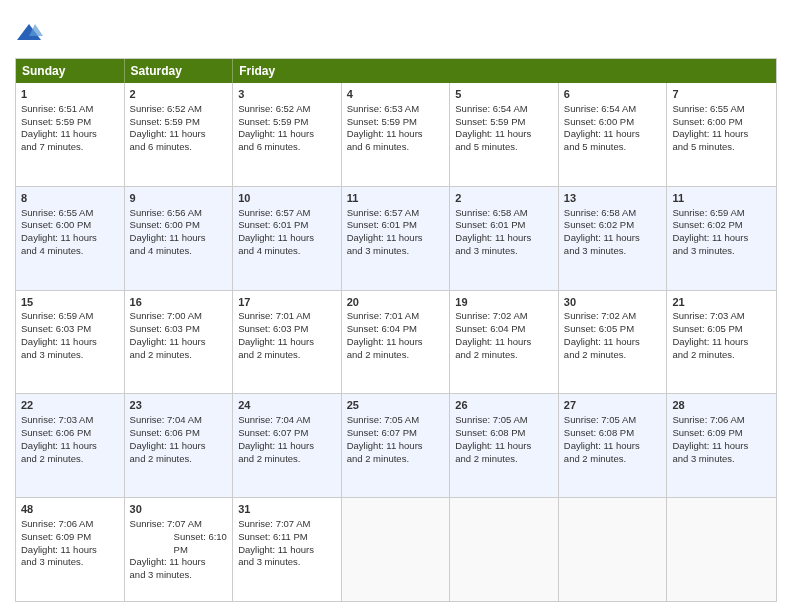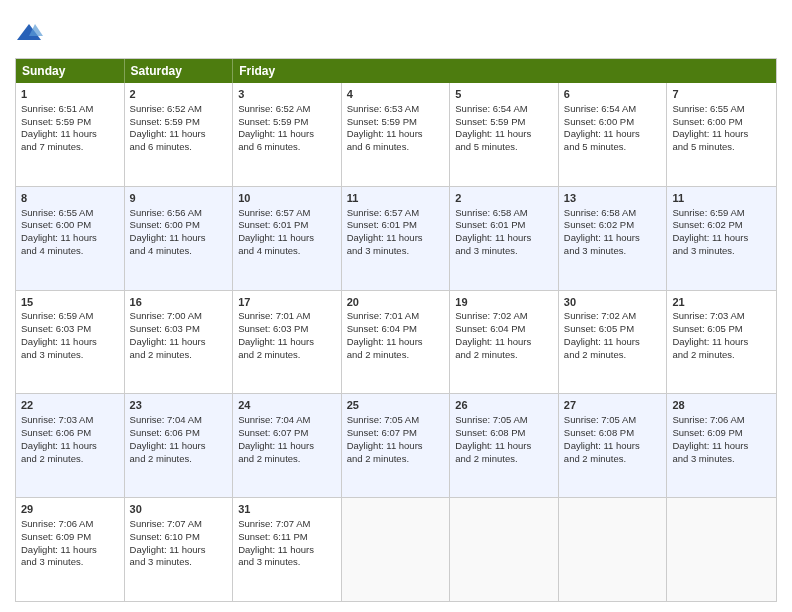--- a/index.html
+++ b/index.html
@@ -337,30 +337,30 @@
           <div class="cal-cell">
             <span class="day-num">28</span>
             <span style="display: block;">Sunrise: 7:06 AM</span>
             <span style="display: block;">Sunset: 6:09 PM</span>
             <span style="display: block;">Daylight: 11 hours</span>
             <span style="display: block;">and 3 minutes.</span>
           </div>
         </div>
         <div class="cal-row">
           <div class="cal-cell">
-            <span class="day-num">29</span>
+            <span class="day-num">48</span>
             <span style="display: block;">Sunrise: 7:06 AM</span>
             <span style="display: block;">Sunset: 6:09 PM</span>
             <span style="display: block;">Daylight: 11 hours</span>
             <span style="display: block;">and 3 minutes.</span>
           </div>
           <div class="cal-cell">
             <span class="day-num">30</span>
             <span style="display: block;">Sunrise: 7:07 AM</span>
-            <span style="display: block;">Sunset: 6:10 PM</span>
+            <span style="display: block; margin-left: 44px;">Sunset: 6:10 PM</span>
             <span style="display: block;">Daylight: 11 hours</span>
             <span style="display: block;">and 3 minutes.</span>
           </div>
           <div class="cal-cell">
             <span class="day-num">31</span>
             <span style="display: block;">Sunrise: 7:07 AM</span>
             <span style="display: block;">Sunset: 6:11 PM</span>
             <span style="display: block;">Daylight: 11 hours</span>
             <span style="display: block;">and 3 minutes.</span>
           </div>

